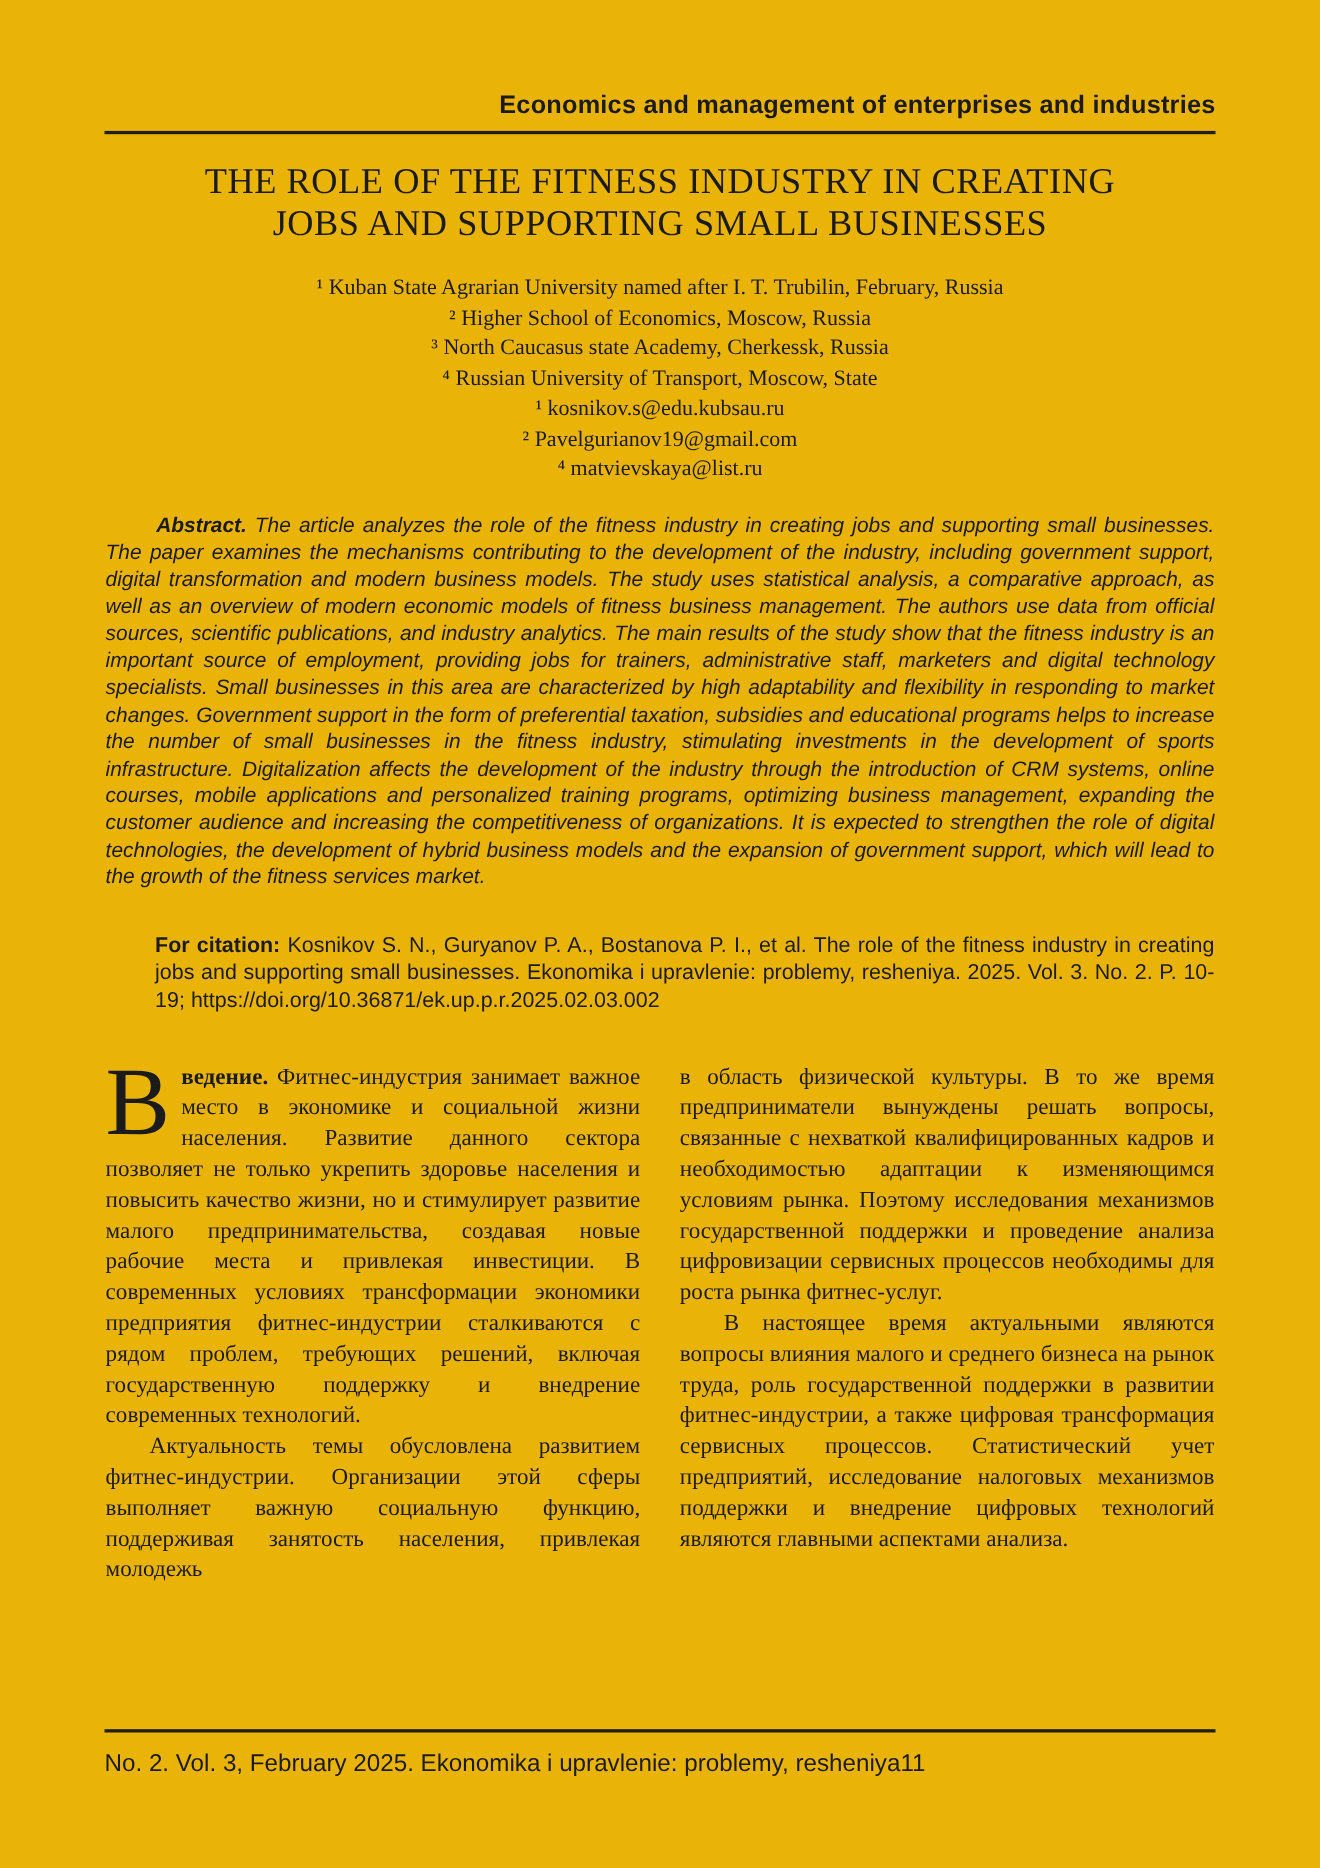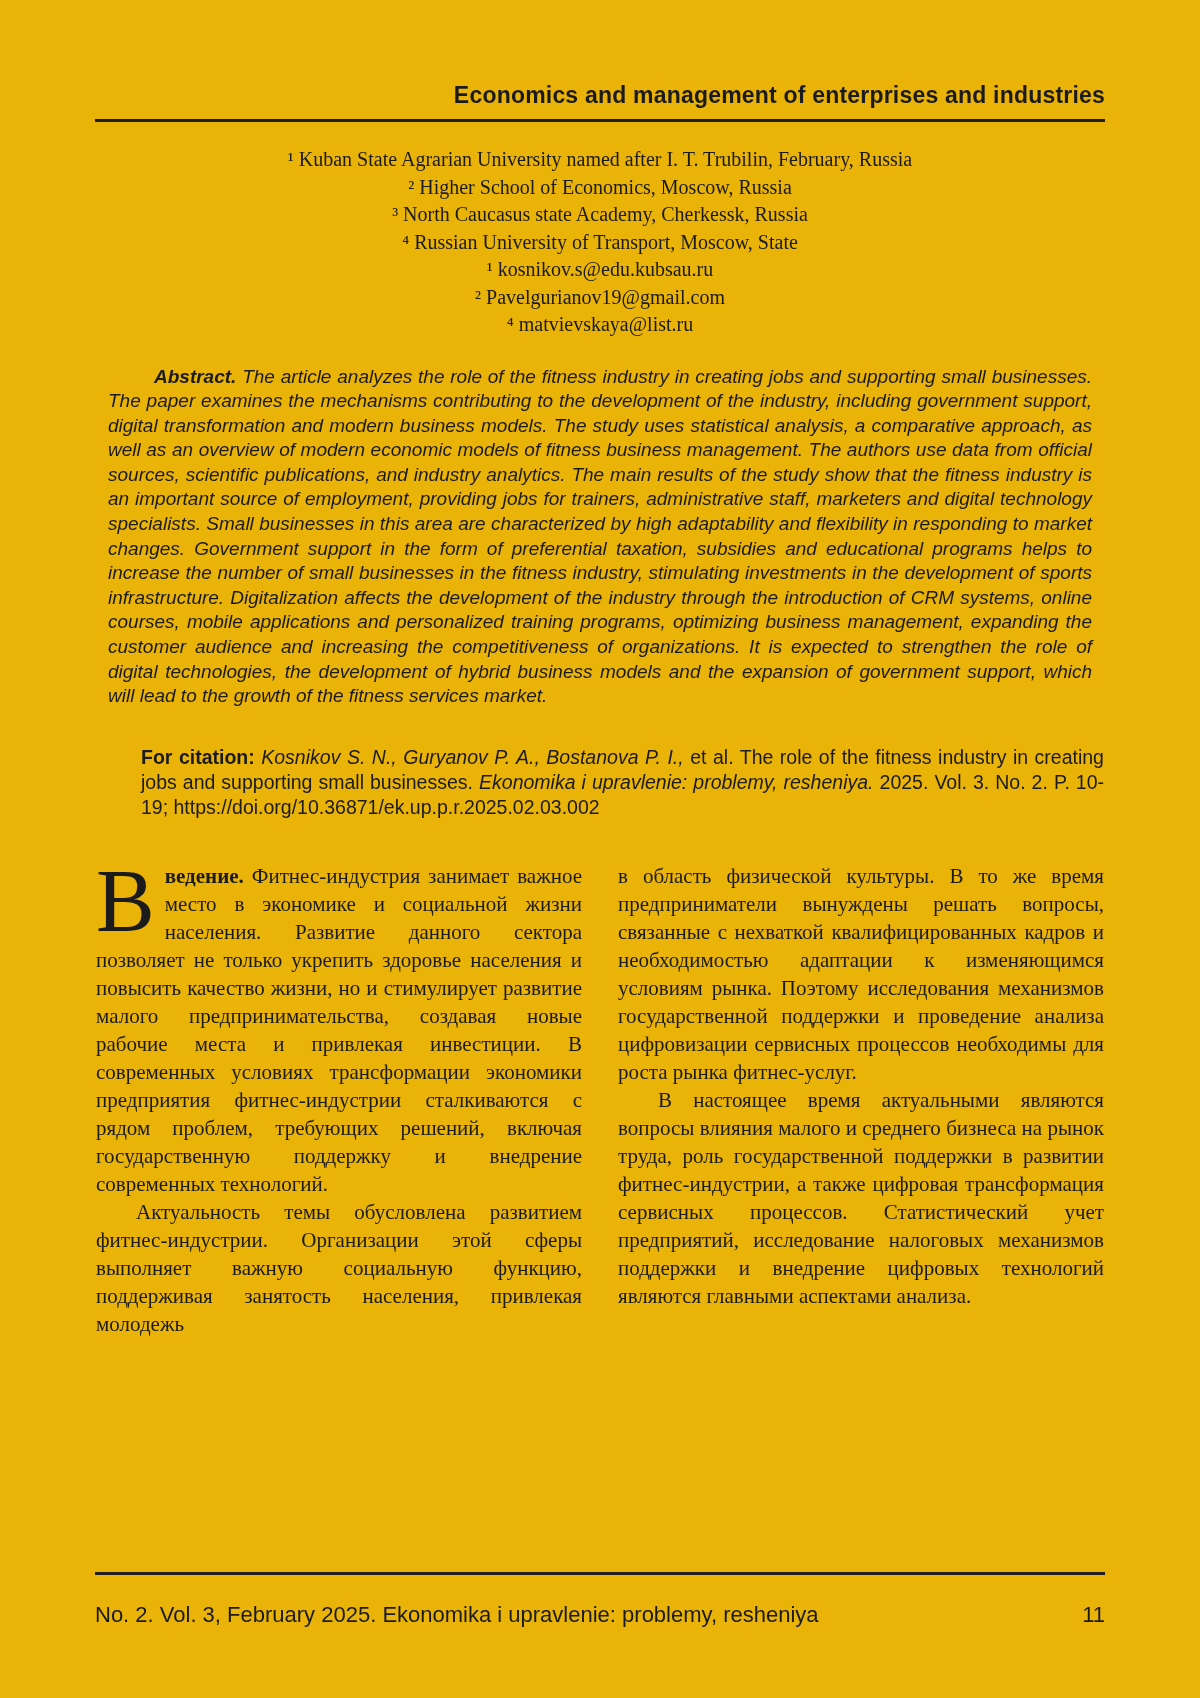--- a/index.html
+++ b/index.html
@@ -42,30 +42,30 @@
     line-height:27.5px;
   }
   .abstract-block{
     margin:26px 96px 0 96px;
     font-family:"Liberation Sans","DejaVu Sans",sans-serif;
     font-style:italic;
     font-size:19px;
     line-height:24.6px;
     text-align:justify;
   }
-  .abstract-block p{margin:12px;text-indent:46px;}
+  .abstract-block p{margin:0;text-indent:46px;}
   .b-label{font-weight:bold;}
   .citation{
     margin:36px 96px 0 141px;
     font-family:"Liberation Sans","DejaVu Sans",sans-serif;
     font-size:19.5px;
     line-height:25px;
     text-align:justify;
   }
-  .citation .it{font-style:italic;}
+  .citation .it{}
   .citation .lbl{font-weight:bold;}
 
   .columns{
     display:flex;
     gap:36px;
     margin:42px 96px 0 96px;
     font-size:21px;
     line-height:28px;
     text-align:justify;
   }
@@ -78,37 +78,40 @@
     line-height:70px;
     padding:4px 10px 0 0;
     font-weight:normal;
   }
   .lead-bold{font-weight:bold;}
 
   .footer{
     position:absolute;
     left:95px;right:95px;top:1572px;
     border-top:3px solid #1f1f1f;
-    padding-top:27px;
+    padding-top:15px;
     display:flex;
-    justify-content:space-between;
     font-family:"Liberation Sans","DejaVu Sans",sans-serif;
     font-size:22px;
     line-height:26px;
   }
 </style>
 </head>
 <body>
 
 <div class="page">
 
   <div class="running-head">Economics and management of enterprises and industries</div>
 
   <hr class="rule-top">
 
+  <div class="title">
+    <div>THE ROLE OF THE FITNESS INDUSTRY IN CREATING</div>
+    <div>JOBS AND SUPPORTING SMALL BUSINESSES</div>
+  </div>
 
   <div class="authors">
     <div>¹ Kuban State Agrarian University named after I. T. Trubilin, February, Russia</div>
     <div>² Higher School of Economics, Moscow, Russia</div>
     <div>³ North Caucasus state Academy, Cherkessk, Russia</div>
     <div>⁴ Russian University of Transport, Moscow, State</div>
     <div>¹ kosnikov.s@edu.kubsau.ru</div>
     <div>² Pavelgurianov19@gmail.com</div>
     <div>⁴ matvievskaya@list.ru</div>
   </div>

